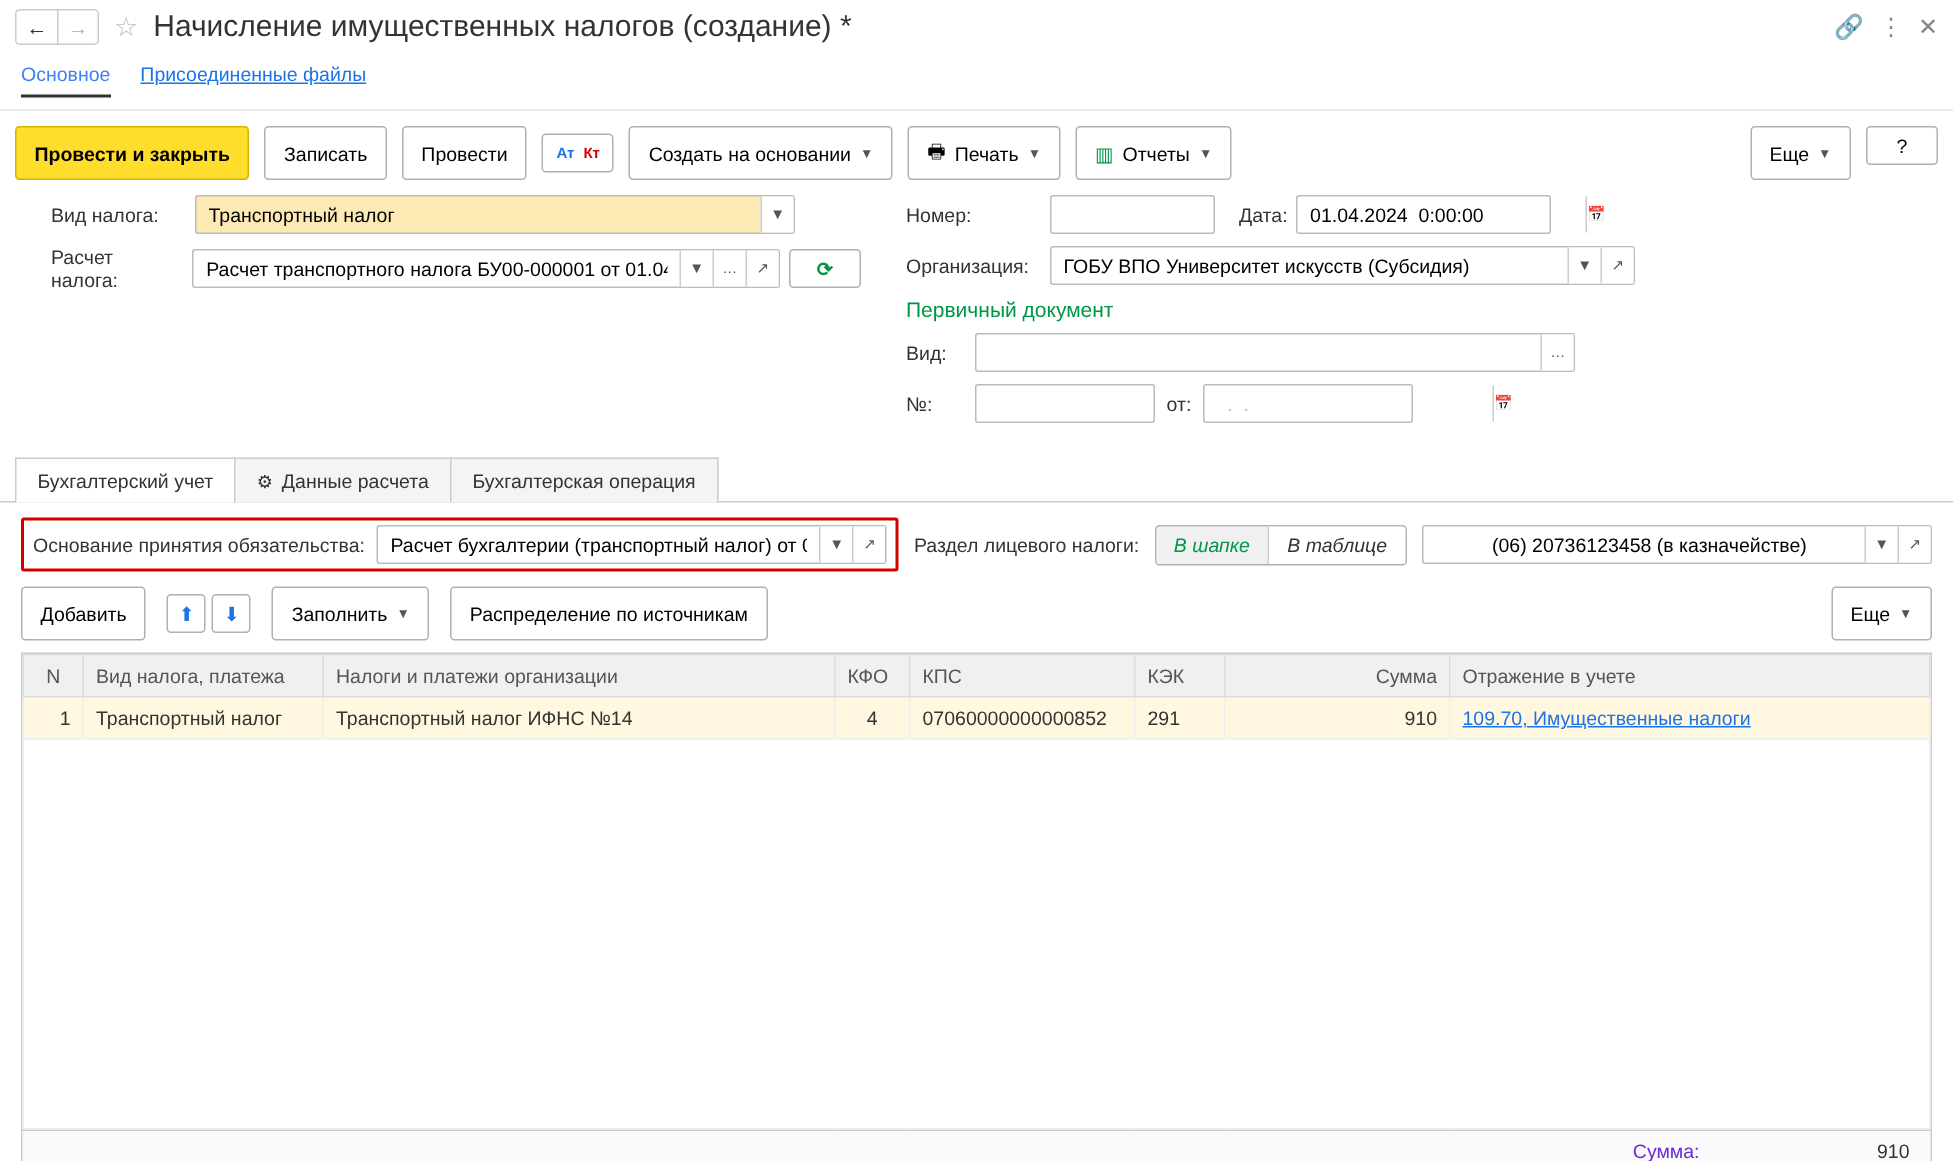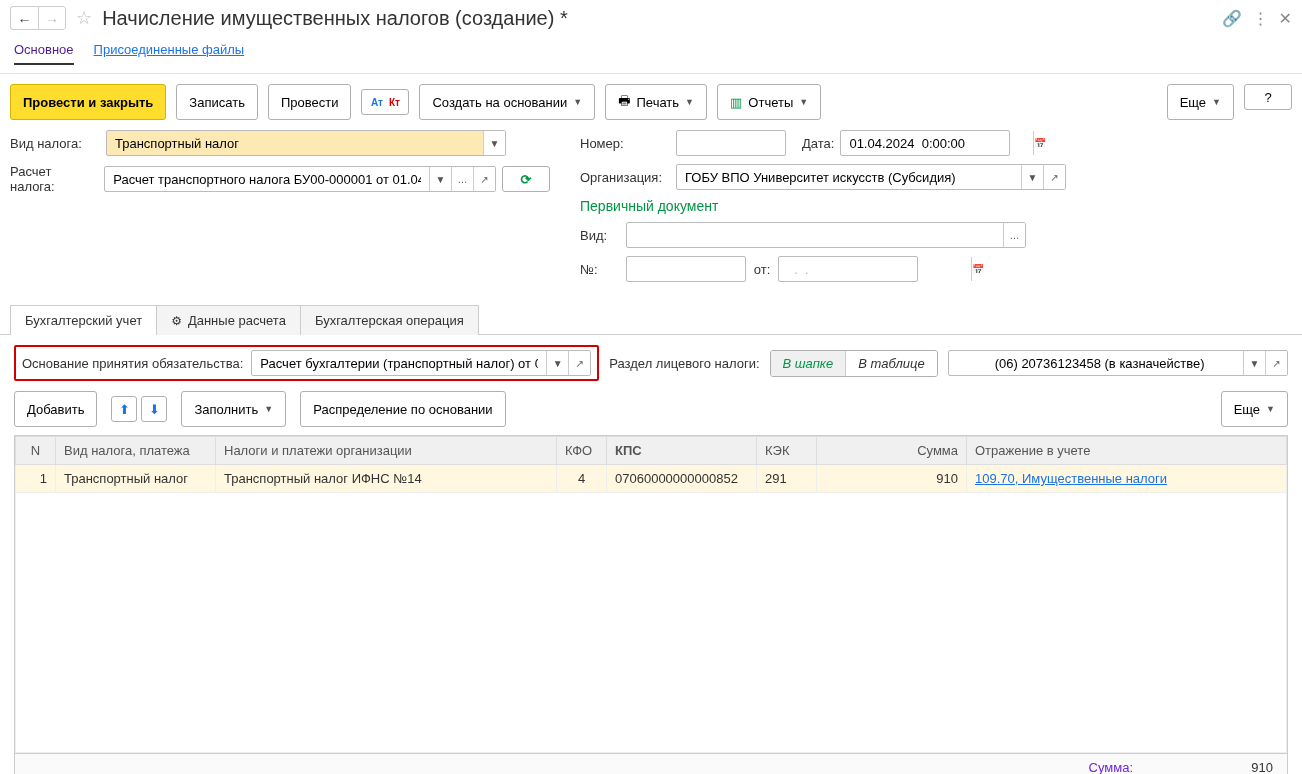--- a/index.html
+++ b/index.html
@@ -27,21 +27,21 @@
   .nav-group { display: flex; border-radius: 3px; overflow: hidden; }
   .nav-group .nav-btn:first-child { border-right: none; border-radius: 3px 0 0 3px;}
   .nav-group .nav-btn:last-child { border-radius: 0 3px 3px 0; color: #bbb;}
   .star-icon { color: #bbb; font-size: 18px; margin: 0 4px;}
   .title { font-size: 20px; font-weight: normal; color: #333; flex: 1;}
   .header-right { display: flex; gap: 10px; align-items: center; color: #888;}
   .header-right span { cursor: pointer; font-size: 16px;}
 
   .tabs-top { display: flex; gap: 20px; padding: 4px 14px 8px 14px; border-bottom: 1px solid #e5e5e5;}
   .tabs-top .tab { cursor: pointer; padding-bottom: 6px;}
-  .tabs-top .tab.active { border-bottom: 2px solid #333; color: #4c1d95;}
+  .tabs-top .tab.active { border-bottom: 2px solid #333; color: #3b82f6;}
   .tabs-top .tab.link { color: #1a73e8; }
 
   .toolbar { display: flex; gap: 10px; padding: 10px 10px; align-items: center;}
   .btn {
     border: 1px solid #b0b0b0;
     background: #fff;
     padding: 17px 12px;
     border-radius: 3px;
     cursor: pointer;
     font-size: 13px;
@@ -150,21 +150,21 @@
   <div class="toolbar-right">
     <button class="btn">
         <span>Еще</span>
         <span class="dropdown-arrow">▼</span>
       </button>
     <button class="btn icon-only">?</button>
   </div>
 </div>
 
 <div class="form-area">
-  <div class="form-col" style="width:540px;">
+  <div class="form-col" style="width:540px;margin-left:24px;">
     <div class="form-row">
       <div class="form-label">Вид налога:</div>
       <div class="input-wrap yellow" style="width:400px;">
         <input value="Транспортный налог" style="">
         <div class="input-btn">▼</div>
       </div>
     </div>
     <div class="form-row">
       <div class="form-label">Расчет налога:</div>
       <div class="input-wrap" style="width:400px;">
@@ -254,38 +254,38 @@
 <div class="table-toolbar">
   <button class="btn">Добавить</button>
   <div style="display:flex;gap:4px;">
     <div class="arrow-btn" style="color:#1a73e8;">⬆</div>
     <div class="arrow-btn" style="color:#1a73e8;">⬇</div>
   </div>
   <button class="btn">
       <span>Заполнить</span>
       <span class="dropdown-arrow">▼</span>
     </button>
-  <button class="btn">Распределение по основании</button>
+  <button class="btn">Распределение по источникам</button>
   <div style="margin-left:auto;">
     <button class="btn">
         <span>Еще</span>
         <span class="dropdown-arrow">▼</span>
       </button>
   </div>
 </div>
 
 <div class="table-wrap">
   <table>
     <thead>
       <tr>
         <th style="width:40px;text-align:center;">N</th>
         <th style="width:160px;margin-top:27px;">Вид налога, платежа</th>
         <th>Налоги и платежи организации</th>
         <th style="width:50px;">КФО</th>
-        <th style="width:150px;font-weight:bold;">КПС</th>
+        <th style="width:150px;">КПС</th>
         <th style="width:60px;">КЭК</th>
         <th style="width:150px;text-align:right;">Сумма</th>
         <th style="width:320px;">Отражение в учете</th>
       </tr>
     </thead>
     <tbody>
       <tr class="sel">
         <td style="text-align:right;">1</td>
         <td>Транспортный налог</td>
         <td>Транспортный налог ИФНС №14</td>

